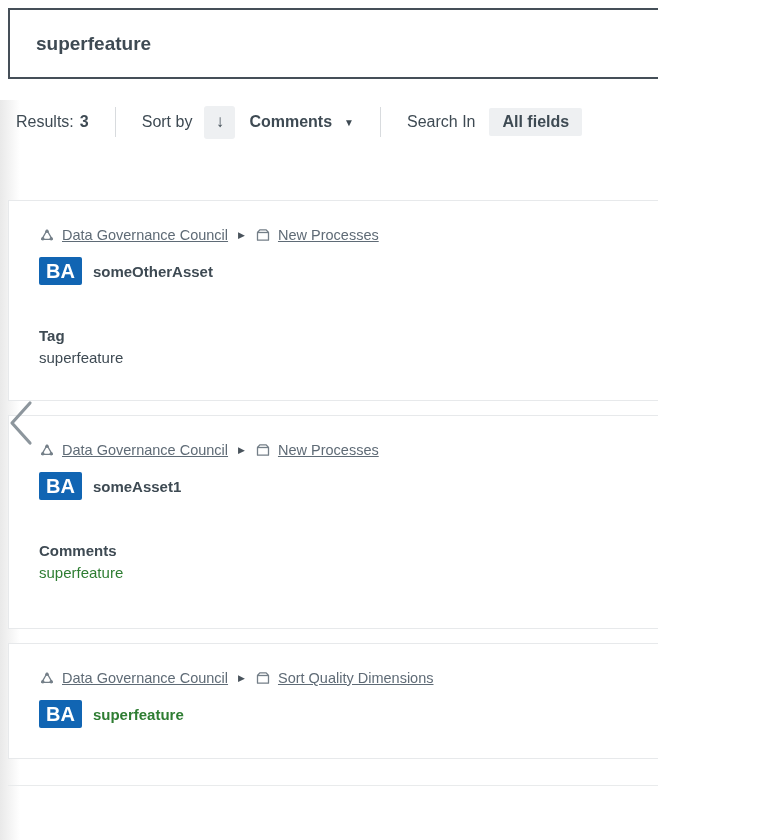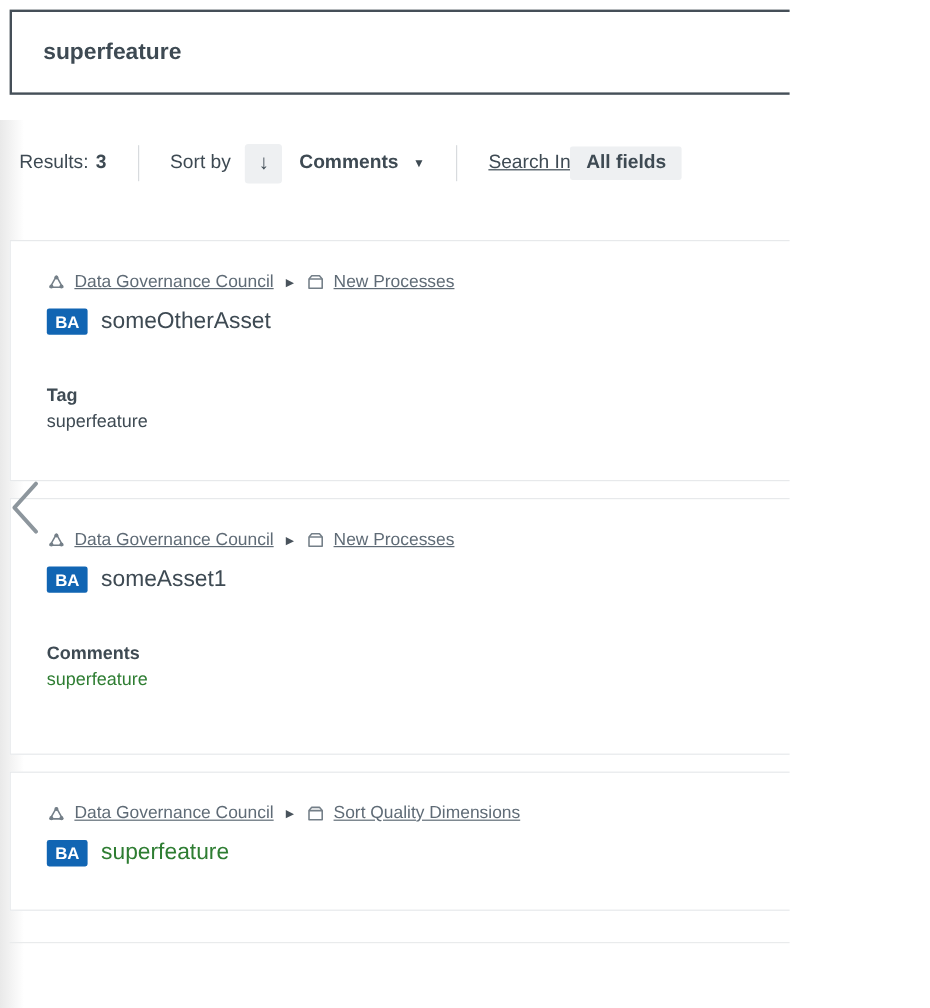--- a/index.html
+++ b/index.html
@@ -22,54 +22,54 @@
   .left-gradient{position:absolute;left:0;top:100px;bottom:0;width:20px;
     background:linear-gradient(to right,#e9e9e9,rgba(255,255,255,0));z-index:0;}
 
   
   .search-input{position:absolute;top:8px;left:8px;width:790px;height:71px;
     border:2px solid var(--input-border);background:#fff;outline:none;
     padding:0 20px 0 26px;font-family:inherit;font-size:19px;font-weight:600;
     color:var(--dark-text);}
 
   
-  .toolbar{position:absolute;top:118px;left:16px;height:36px;display:flex;
+  .toolbar{position:absolute;top:104px;left:16px;height:36px;display:flex;
     align-items:center;font-size:16px;color:var(--dark-text);z-index:2;}
   .toolbar .grp{display:flex;align-items:center;}
   .vdiv{width:1px;height:30px;background:var(--divider);margin:0 26px;}
   .bold{font-weight:700;}
   .results-label{margin-right:6px;}
   .sortby-label{margin-right:12px;}
   .sort-order-chip{display:flex;align-items:center;justify-content:center;
     width:31px;height:33px;background:var(--chip-bg);border-radius:3px;
     cursor:pointer;font-weight:700;font-size:17px;color:var(--dark-text);}
   .sort-select{display:flex;align-items:center;margin-left:14px;cursor:pointer;}
   .sort-select .caret{font-size:10px;margin-left:12px;color:var(--dark-text);}
-  .searchin-label{text-decoration:underline;}
+  .searchin-label{margin-right:14px;}
   .fields-chip{background:var(--chip-bg);border-radius:2px;padding:5px 13px;
     font-weight:700;cursor:pointer;color:var(--dark-text);}
 
   
   .card{position:absolute;left:8px;width:790px;background:#fff;
     border:1px solid var(--card-border);padding:20px 0 0 30px;z-index:1;}
   .card-1{top:200px;height:201px;}
   .card-2{top:415px;height:214px;}
   .card-3{top:643px;height:116px;}
 
   .breadcrumb{display:flex;align-items:center;font-size:14.5px;
     color:var(--breadcrumb-gray);margin-top:6px;}
   .breadcrumb .bc-icon{display:inline-flex;margin-right:7px;}
   .breadcrumb .bc-sep{font-size:9px;color:#49535c;margin:0 10px;}
   .bc-link{cursor:pointer;text-decoration:underline;}
 
   .title-row{display:flex;align-items:center;margin-top:14px;}
   .type-badge{background:var(--badge-blue);color:#fff;font-weight:700;
-    font-size:14px;padding:4px 7px;border-radius:2px;margin-right:11px;
+    font-size:20px;padding:4px 7px;border-radius:2px;margin-right:11px;
     line-height:1;cursor:pointer;}
-  .asset-title{font-size:19px;font-weight:400;color:var(--dark-text);
+  .asset-title{font-size:15px;font-weight:700;color:var(--dark-text);
     cursor:pointer;}
   .asset-title.green{color:var(--highlight-green);}
 
   .field-block{margin-top:40px;font-size:15px;line-height:22px;}
   .field-label{font-weight:700;color:var(--dark-text);}
   .field-value{color:var(--dark-text);}
   .field-value.green{color:var(--highlight-green);}
 
   
   .collapse-chevron{position:absolute;left:6px;top:399px;width:30px;height:48px;

